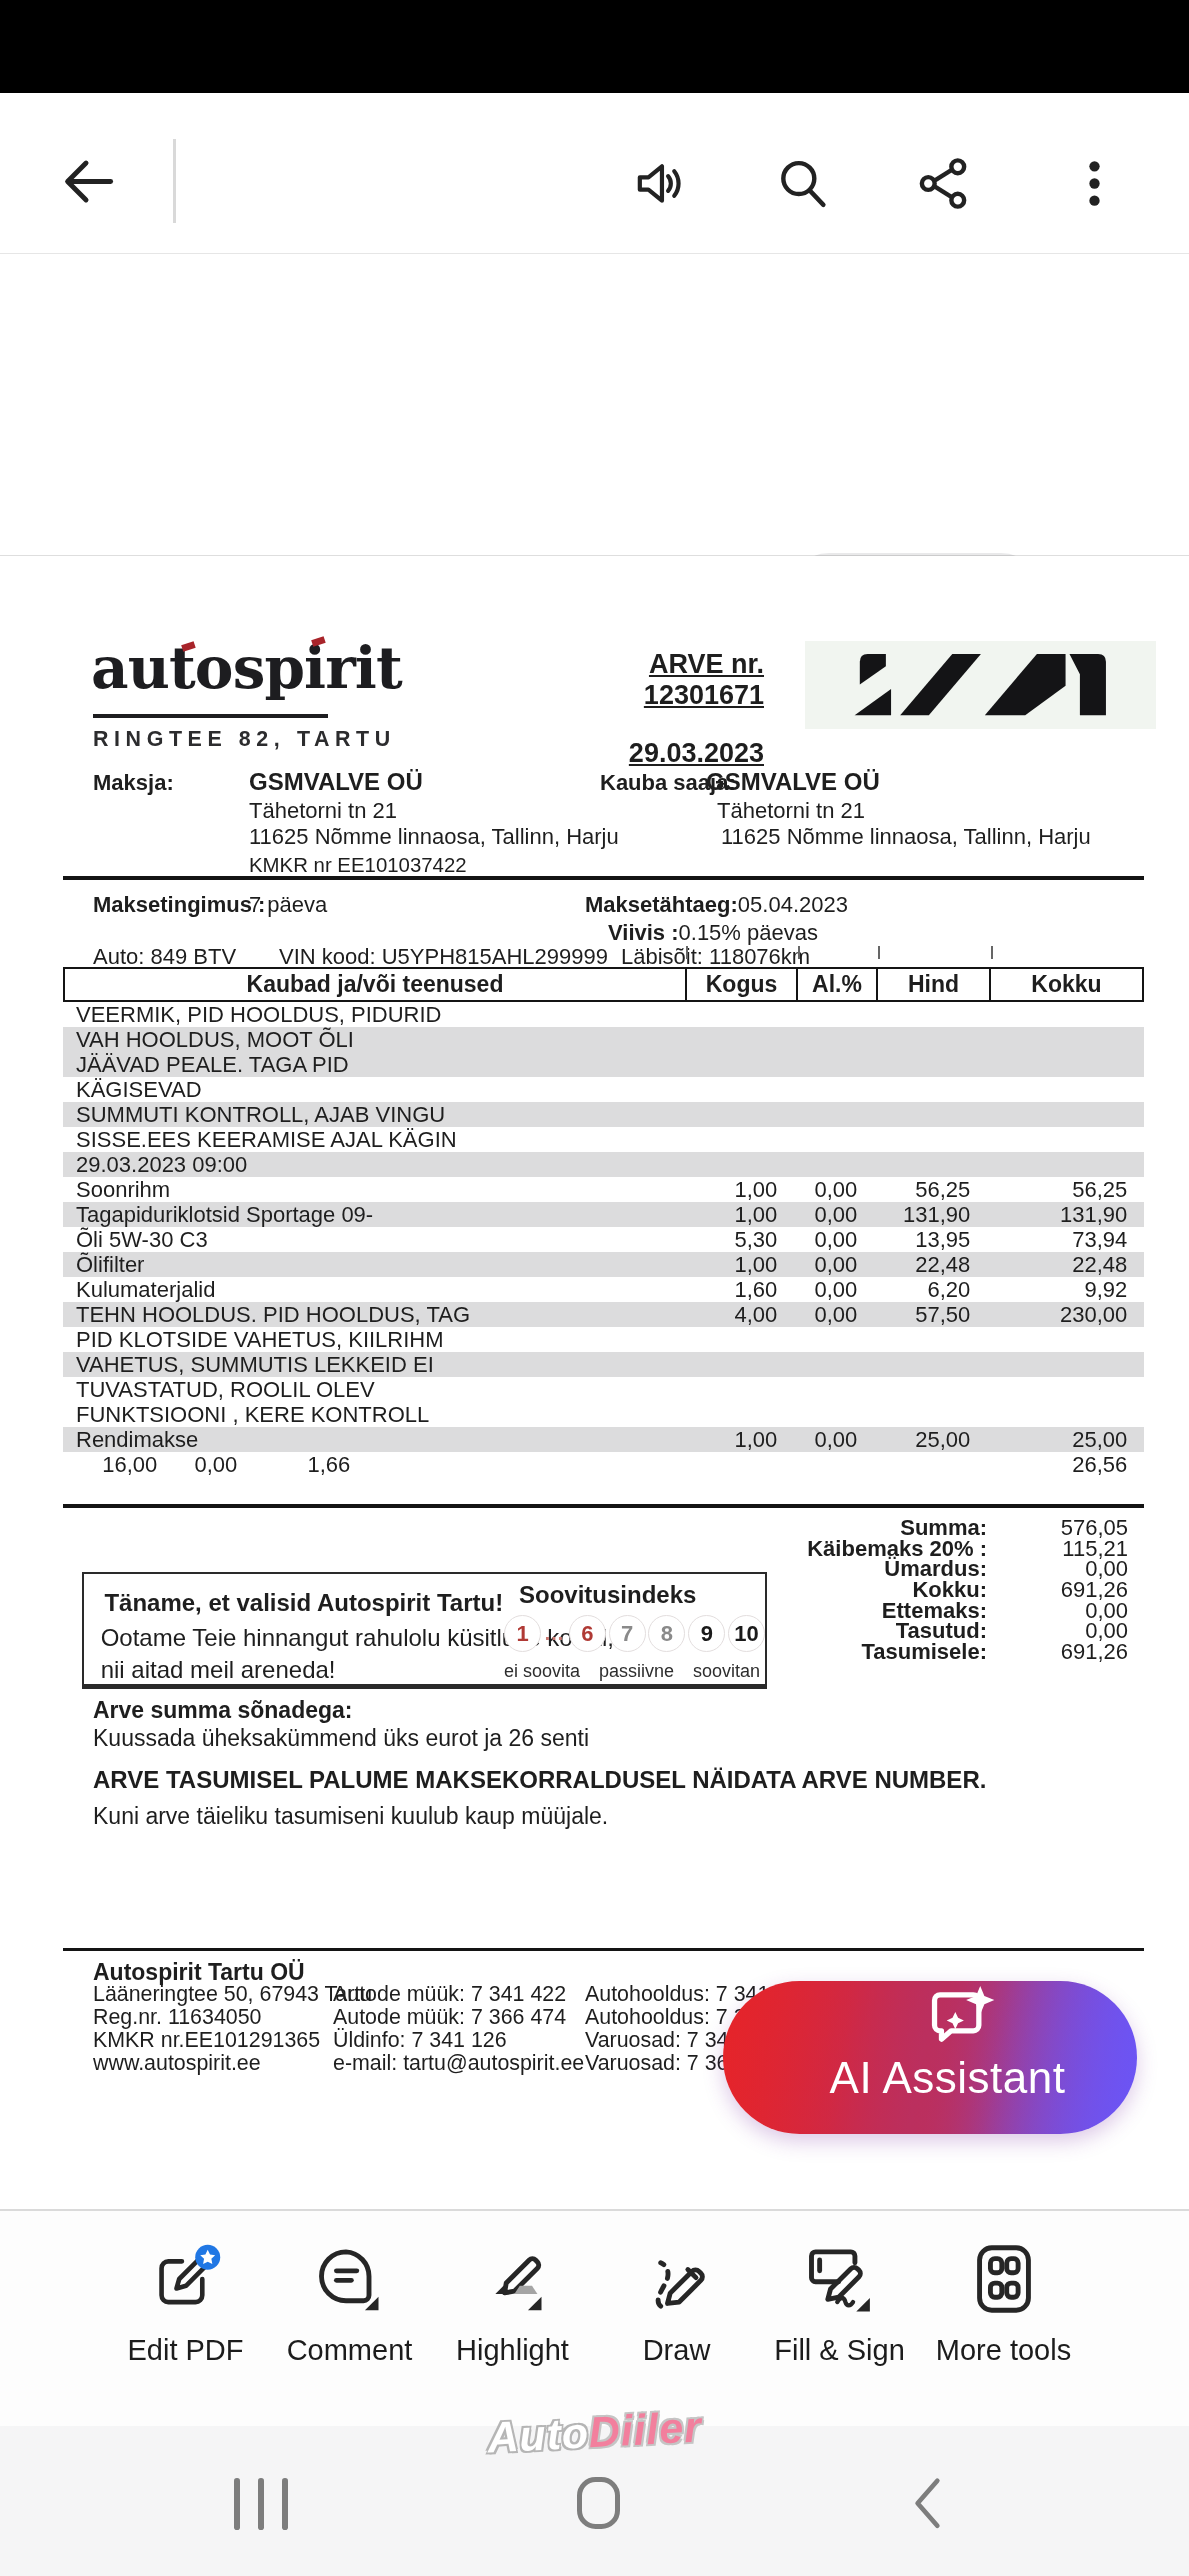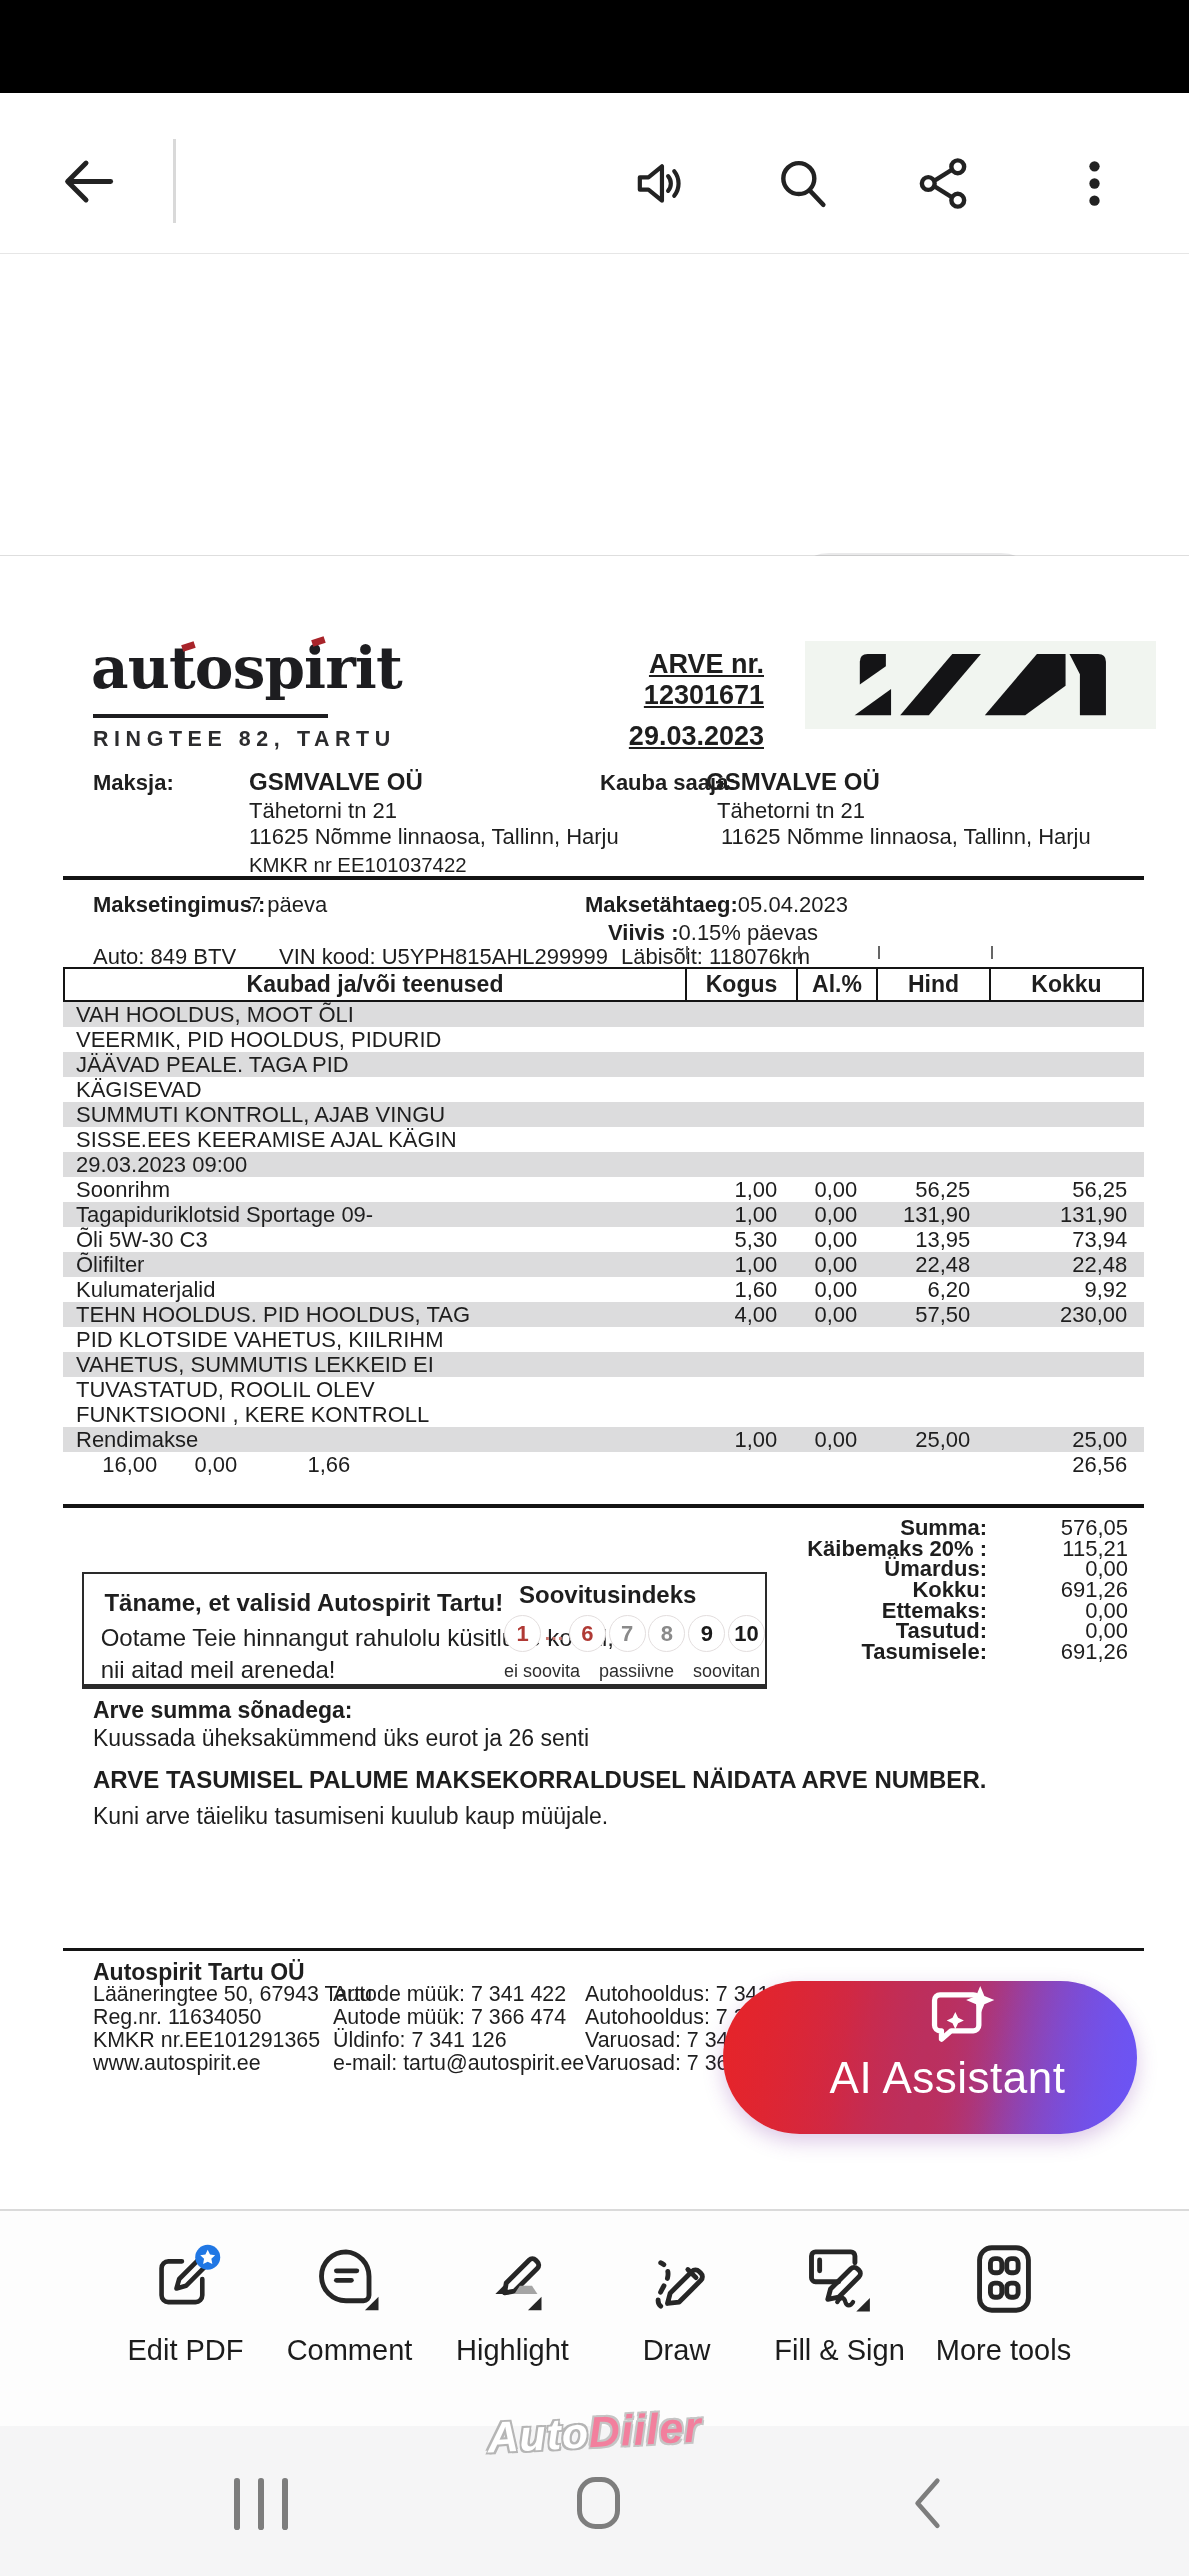--- a/index.html
+++ b/index.html
@@ -28,21 +28,21 @@
   .guidelines { position:absolute; left:65px; top:461px; font-size:34px; color:#6d6d6d; white-space:nowrap; }
   .guidelines b { color:#131313; font-weight:700; text-decoration:underline; }
 
   
   .page { left:0; top:556px; width:1189px; height:1654px; background:#fff; color:#1e1e1e; }
   .logo-name { position:absolute; left:91px; top:78px; font-family:"DejaVu Serif", serif; font-weight:600; font-size:58px; color:#1d1d20; letter-spacing:-0.9px; }
   .logo-accent { position:absolute; width:13px; height:7.4px; background:#a8242a; transform:rotate(-18deg); }
   .logo-underline { position:absolute; left:93px; top:158px; width:235px; height:3.7px; background:#1d1d20; }
   .logo-sub { position:absolute; left:93px; top:171px; font-size:21.4px; font-weight:700; letter-spacing:5.6px; color:#2c2c2e; }
   .arve-block { position:absolute; left:524px; top:93px; width:240px; text-align:right; font-weight:700; font-size:27px;text-decoration:underline; }
-  .arve-block .date { margin-top:10px; }
+  .arve-block .date { margin-top:27px; }
   .kia-box { position:absolute; left:805px; top:85px; width:351px; height:88px; background:#f1f5f0; display:flex; align-items:center; justify-content:center; }
   .kia-box svg { width:86%; height:74%; }
 
   .doc-label { font-weight:700; }
   .t24 { font-size:22px; } .t26 { font-size:24px; } .t22 { font-size:20.4px; }
   .hr-thick { position:absolute; left:63px; width:1081px; height:3.7px; background:#141414; }
 
   
   .inv-table { position:absolute; left:63px; top:411px; width:1081px; }
   .inv-head { display:flex; height:35px; border:2.8px solid #141414; font-weight:700; font-size:23px; align-items:center; }
@@ -228,29 +228,29 @@
 
     <div class="inv-table">
       <div class="inv-head">
         <div class="c cd">Kaubad ja/või teenused</div>
         <div class="c cq">Kogus</div>
         <div class="c ca">Al.%</div>
         <div class="c ch">Hind</div>
         <div class="c ck">Kokku</div>
       </div>
       <div id="items-body">
+          <div class="itr">
+            <div class="d">VEERMIK, PID HOOLDUS, PIDURID</div>
+            <div class="n q"></div>
+            <div class="n a"></div>
+            <div class="n h"></div>
+            <div class="n k"></div>
+          </div>
           <div class="itr gray">
             <div class="d">VAH HOOLDUS, MOOT ÕLI</div>
-            <div class="n q"></div>
-            <div class="n a"></div>
-            <div class="n h"></div>
-            <div class="n k"></div>
-          </div>
-          <div class="itr">
-            <div class="d">VEERMIK, PID HOOLDUS, PIDURID</div>
             <div class="n q"></div>
             <div class="n a"></div>
             <div class="n h"></div>
             <div class="n k"></div>
           </div>
           <div class="itr gray">
             <div class="d">JÄÄVAD PEALE. TAGA PID</div>
             <div class="n q"></div>
             <div class="n a"></div>
             <div class="n h"></div>

